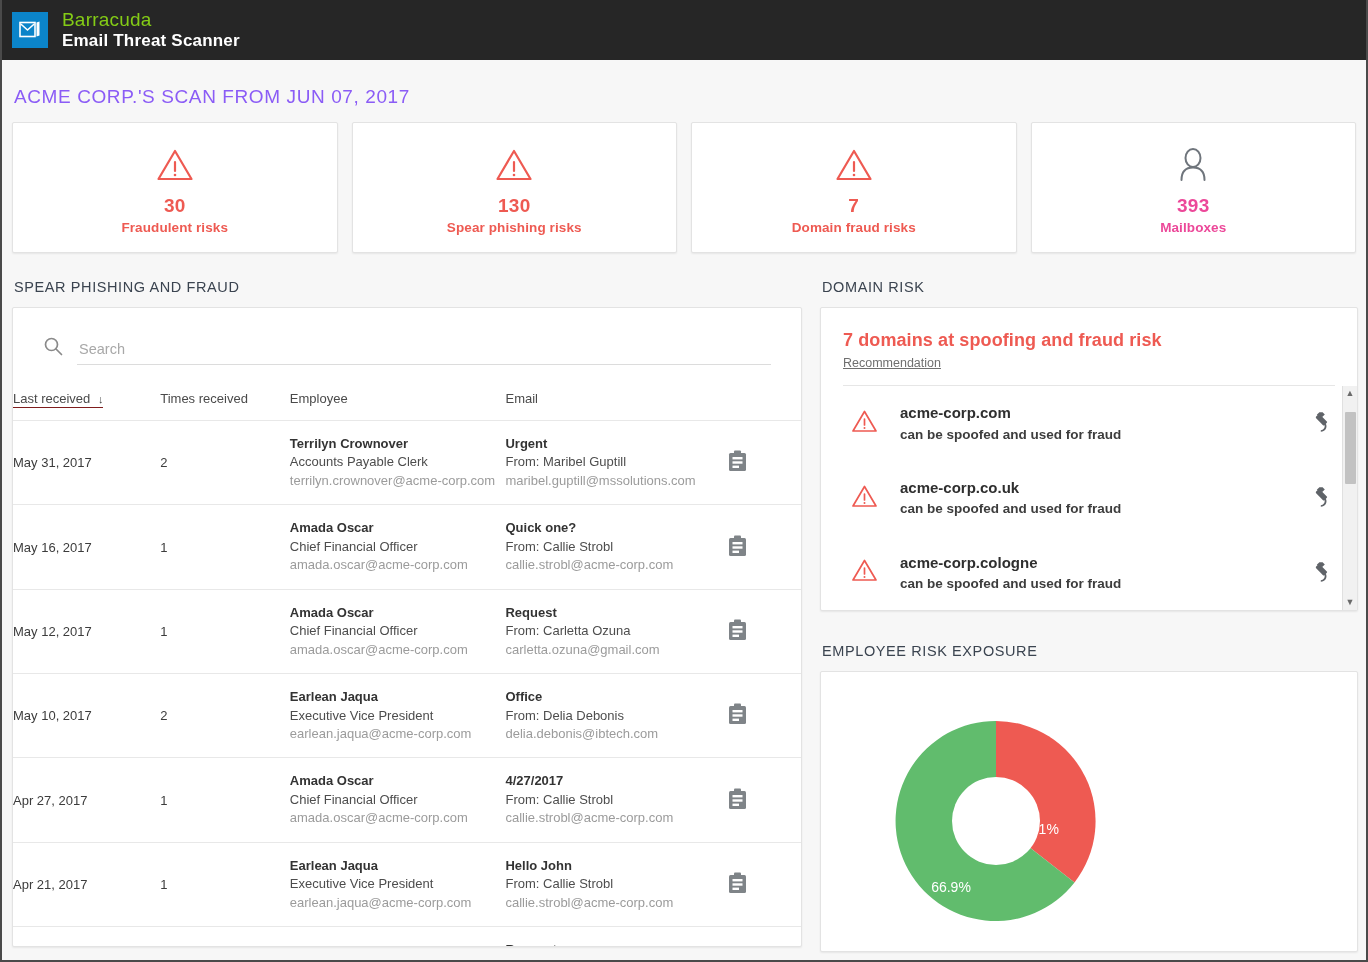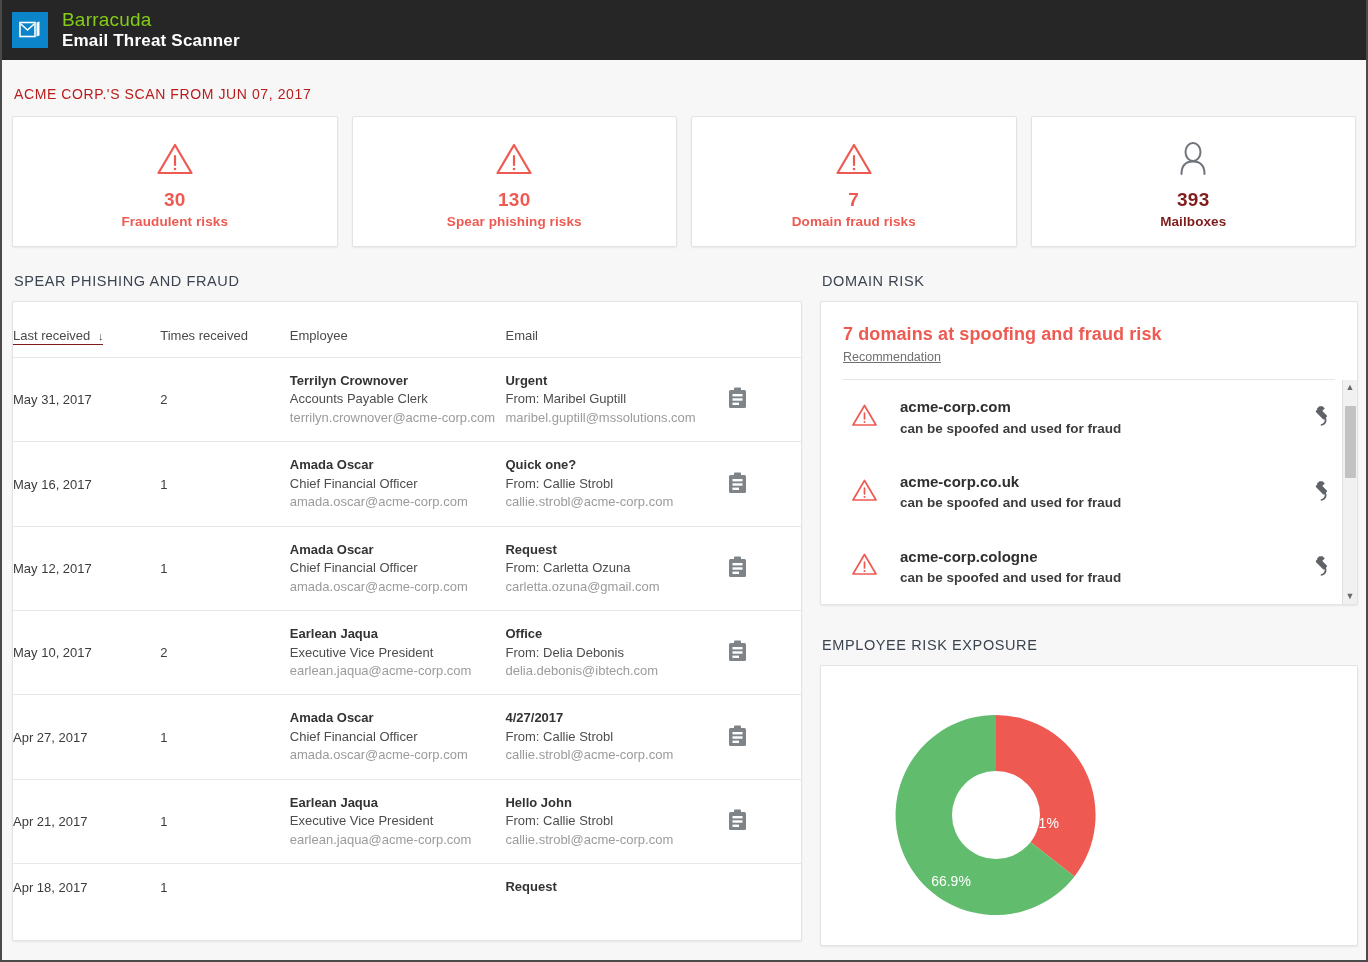--- a/index.html
+++ b/index.html
@@ -57,22 +57,22 @@
   }
 
   
   .page {
     padding: 0 10px;
     height: 902px;
     position: relative;
   }
 
   .scan-title {
-    font-size: 14px;
-    color: #b91c1c;
+    font-size: 19px;
+    color: #8b5cf6;
     letter-spacing: .6px;
     padding: 26px 2px 14px 2px;
   }
 
   
   .stats {
     display: flex;
     gap: 14px;
   }
   .stat-card {
@@ -95,21 +95,21 @@
     margin-top: 9px;
     letter-spacing: .3px;
   }
   .stat-label {
     font-size: 13.5px;
     margin-top: 3px;
     font-weight: bold;
     letter-spacing: .1px;
   }
   .danger { color: #ee5a52; }
-  .neutral { color: #7f1d1d; }
+  .neutral { color: #ec4899; }
 
   
   .cols { display: flex; gap: 18px; margin-top: 26px; }
   .col-left { width: 790px; flex: none; }
   .col-right { width: 538px; flex: none; }
 
   .section-title {
     font-size: 14.5px;
     color: #3b4450;
     letter-spacing: .6px;
@@ -317,20 +317,29 @@
 
     </div>
 
     <div class="cols">
 
       <div class="col-left">
         <div class="section-title">SPEAR PHISHING AND FRAUD</div>
 
         <div class="panel" style="height:640px;overflow:hidden;">
 
+          <div class="search-row">
+            <span class="search-icon">
+              <svg width="20" height="20" viewBox="0 0 20 20">
+                <circle cx="8.5" cy="8.5" r="6" fill="none" stroke="#8a8a8a" stroke-width="1.7"></circle>
+                <line x1="13" y1="13" x2="18.5" y2="18.5" stroke="#8a8a8a" stroke-width="1.7" stroke-linecap="round"></line>
+              </svg>
+            </span>
+            <input class="search-input" type="text" placeholder="Search" style="">
+          </div>
 
           <table class="threats">
             <thead>
               <tr>
                 <th class="c-date">
                   <span class="sorted-head">
                     <span>Last received</span>
                     <span class="sort-arrow">↓</span>
                   </span>
                 </th>

